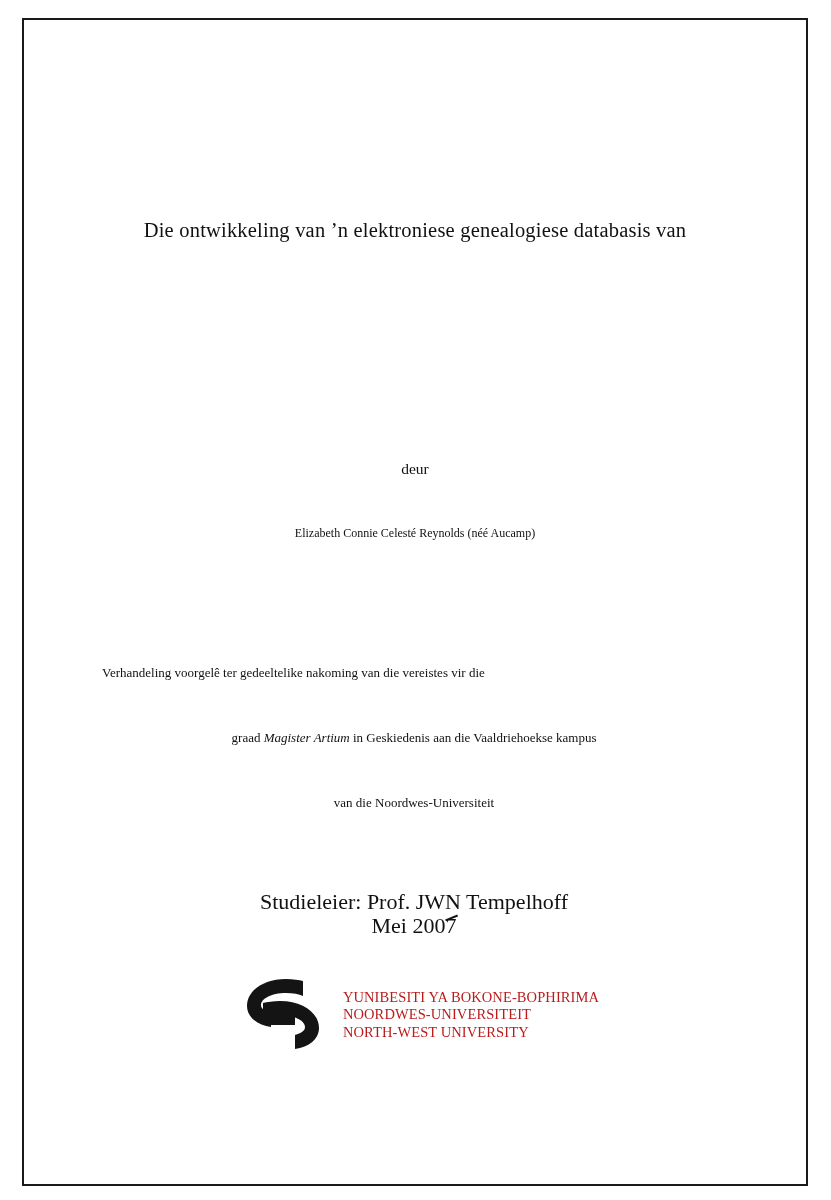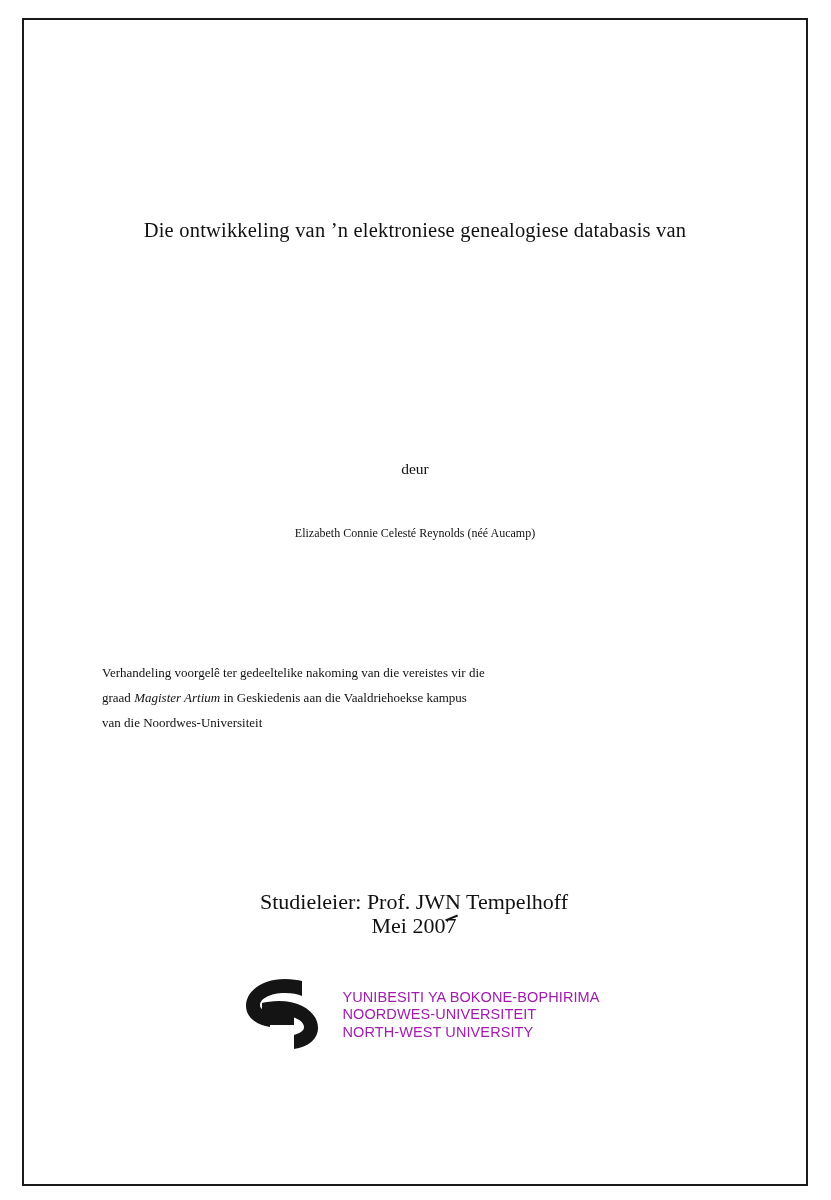--- a/index.html
+++ b/index.html
@@ -72,21 +72,22 @@
     position: absolute;
     left: 2px;
     top: 600px;
     width: 624px;
     font-size: 13px;
     line-height: 25px;
     text-align: justify;
   }
   .statement .line2,
   .statement .line3 {
-    text-align: left;
+    text-align: center;
+    margin-top: 40px;
   }
   .statement em {
     font-style: italic;
   }
   .supervisor {
     position: absolute;
     left: 2px;
     top: 830px;
     width: 624px;
     font-size: 22px;
@@ -117,25 +118,25 @@
     align-items: center;
   }
   .logo-mark {
     position: relative;
     width: 104px;
     height: 78px;
     margin-right: 8px;
     flex: 0 0 auto;
   }
   .logo-text {
-    font-family: Liberation Sans, sans-serif;
+    font-family: Liberation Serif, serif;
     font-size: 14.5px;
     line-height: 17.5px;
     letter-spacing: 0.1px;
-    color: #a21caf;
+    color: #b91c1c;
     white-space: nowrap;
     padding-top: 2px;
   }
 </style>
 </head>
 <body>
 
 <div class="page">
   <div class="page-frame"></div>
 

